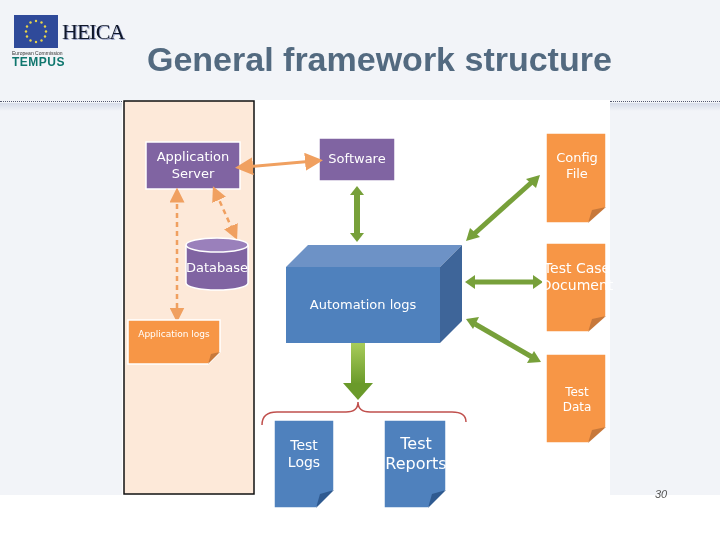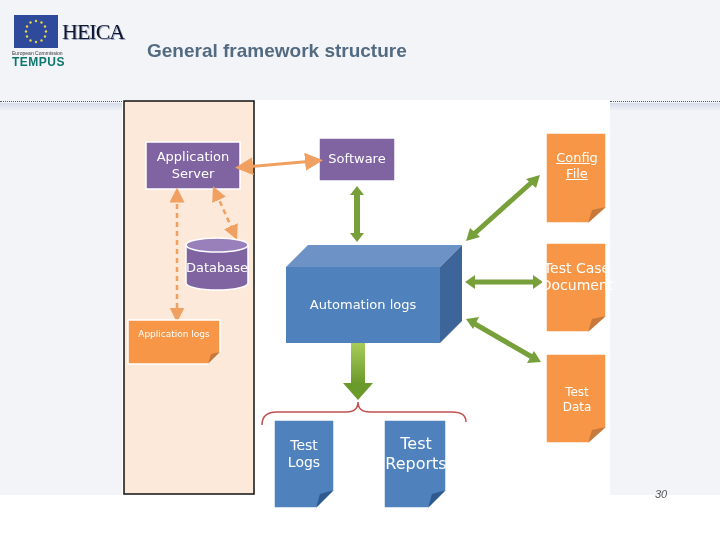--- a/index.html
+++ b/index.html
@@ -4,21 +4,21 @@
 <style>
   html, body { margin:0; padding:0; }
   body { width:720px; height:540px; position:relative; overflow:hidden; background:#ffffff; font-family:"Liberation Sans", sans-serif; }
   .slide-bg { position:absolute; left:0; top:0; width:720px; height:495px; background:#f2f4f8; }
   .header-line { position:absolute; top:101px; height:0; border-top:1px dotted #555a70; }
   .header-shade { position:absolute; top:103px; height:8px; background:linear-gradient(#d5dbe8,#f2f4f8); }
   .logo-flag { position:absolute; left:14px; top:15px; width:44px; height:33px; background:#2f4a9a; }
   .logo-heica { position:absolute; left:62px; top:19px; font-family:"Liberation Serif", serif; font-weight:normal; font-size:22px; color:#0f172a; letter-spacing:-1px; text-shadow:1px 1px 0 #9aa3c8; }
   .logo-ec { position:absolute; left:12px; top:50px; font-size:5px; color:#333; }
   .logo-tempus { position:absolute; left:12px; top:55px; font-size:12px; color:#0f766e; font-weight:bold; letter-spacing:0.5px; }
-  .title { position:absolute; left:147px; top:40px; font-size:19px; font-weight:bold; color:#536a80; }
+  .title { position:absolute; left:147px; top:40px; font-size:34px; font-weight:bold; color:#536a80; }
   .page-num { position:absolute; left:655px; top:488px; font-size:11px; color:#555; font-style:italic; }
   .diagram { position:absolute; left:122px; top:100px; width:488px; height:410px; background:#ffffff; }
   .diagram svg { position:absolute; left:0; top:0; }
   .lbl { position:absolute; color:#fff; text-align:center; font-family:"DejaVu Sans", sans-serif; line-height:1.25; display:flex; align-items:center; justify-content:center; }
 </style>
 </head>
 <body>
 
 <div class="slide-bg"></div>
 
@@ -138,20 +138,20 @@
       <path d="M262,320 L324,320 L324,390 L306,408 L262,408 Z" fill="#4f81bd" stroke="#fff" stroke-width="1.5"></path>
       <path d="M306,408 L310,394 L324,390 Z" fill="#2f5a90"></path>
     </g>
   </svg>
 
   <div class="lbl" style="left:24px;top:42px;width:94px;height:47px;font-size:13px;">Application Server</div>
   <div class="lbl" style="left:197px;top:38px;width:76px;height:43px;font-size:13px;">Software</div>
   <div class="lbl" style="left:64px;top:155px;width:62px;height:26px;font-size:13px;">Database</div>
   <div class="lbl" style="left:6px;top:222px;width:92px;height:26px;font-size:9px;">Application logs</div>
   <div class="lbl" style="left:164px;top:190px;width:154px;height:30px;font-size:13px;">Automation logs</div>
-  <div class="lbl" style="left:426px;top:46px;width:58px;height:40px;font-size:13px;text-decoration:underline;">Config File</div>
+  <div class="lbl" style="left:426px;top:46px;width:58px;height:40px;font-size:13px;">Config File</div>
   <div class="lbl" style="left:426px;top:160px;width:58px;height:34px;font-size:14px;">Test Case Document</div>
   <div class="lbl" style="left:440px;top:281px;width:30px;height:38px;font-size:12px;">Test Data</div>
   <div class="lbl" style="left:160px;top:334px;width:44px;height:40px;font-size:14px;">Test Logs</div>
   <div class="lbl" style="left:266px;top:336px;width:56px;height:36px;font-size:16px;">Test Reports</div>
 </div>
 
 <div class="page-num">30</div>
 
 </body></html>

